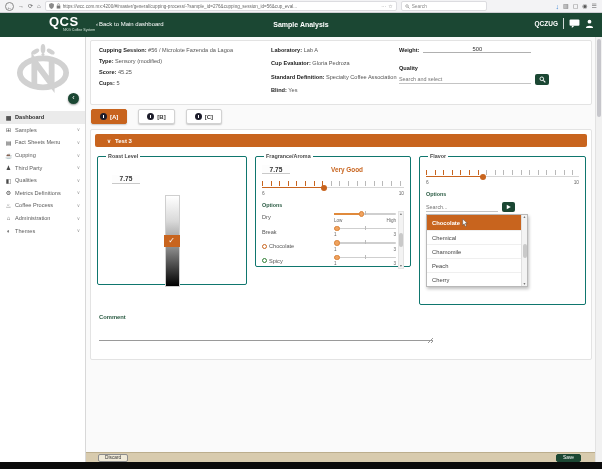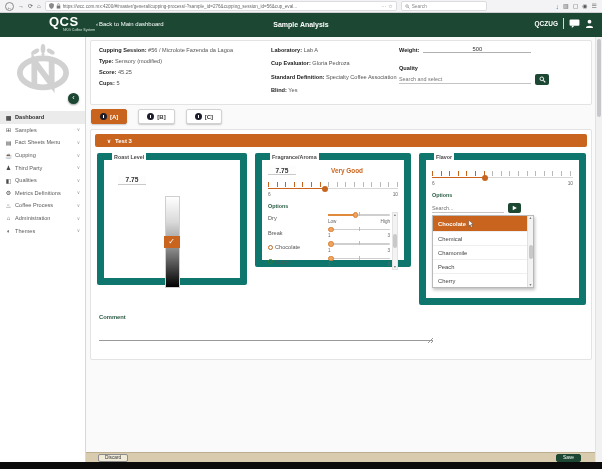--- a/index.html
+++ b/index.html
@@ -78,21 +78,21 @@
   .tab.active { background:#c8641e; border-color:#c8641e; color:#fff; }
   .tab-ico { width:7px; height:7px; border-radius:50%; background:#1d1d2b; position:relative; }
   .tab-ico::after { content:""; position:absolute; left:3px; top:1.5px; width:1px; height:3px; background:#fff; }
 
   .test-card { position:absolute; left:4px; top:92px; width:502px; height:231px; }
   .test-header { margin:4px; height:13px; background:#c8641e; border-radius:2px; color:#fff;
     display:flex; align-items:center; gap:4px; padding-left:12px; font-size:6px; font-weight:bold; cursor:pointer; }
   .test-chev { font-size:5.5px; }
 
   .panels { position:absolute; left:6px; top:23px; display:flex; gap:8px; align-items:flex-start; }
-  fieldset { border:7px solid #0f766e; border-radius:2px; padding:4px 6px 6px; background:#fff; }
+  fieldset { border:1px solid #0f766e; border-radius:2px; padding:4px 6px 6px; background:#fff; }
   legend { font-size:5.4px; font-weight:bold; color:#4a4a4a; padding:0 2px; margin-left:2px; }
 
   .fs-roast { width:150px; height:132px; }
   .val-input { width:28px; border:none; border-bottom:1px solid #c9c9c9; background:#fdfdfd;
     font-size:6.6px; font-weight:bold; text-align:center; color:#333; height:9px; font-family:inherit; }
   .roast-wrap { position:relative; width:15px; height:92px; margin:10px auto 0; }
   .roast-bar { width:15px; height:92px; background:linear-gradient(to bottom,#ffffff 0%,#d9d9d9 28%,#8a8a8a 58%,#000 100%); border:1px solid #cfcfcf; }
   .roast-marker { position:absolute; left:-1px; top:40px; width:16px; height:12px; background:#c8641e;
     color:#fff; font-size:8px; line-height:12px; text-align:center; cursor:pointer; }
 

